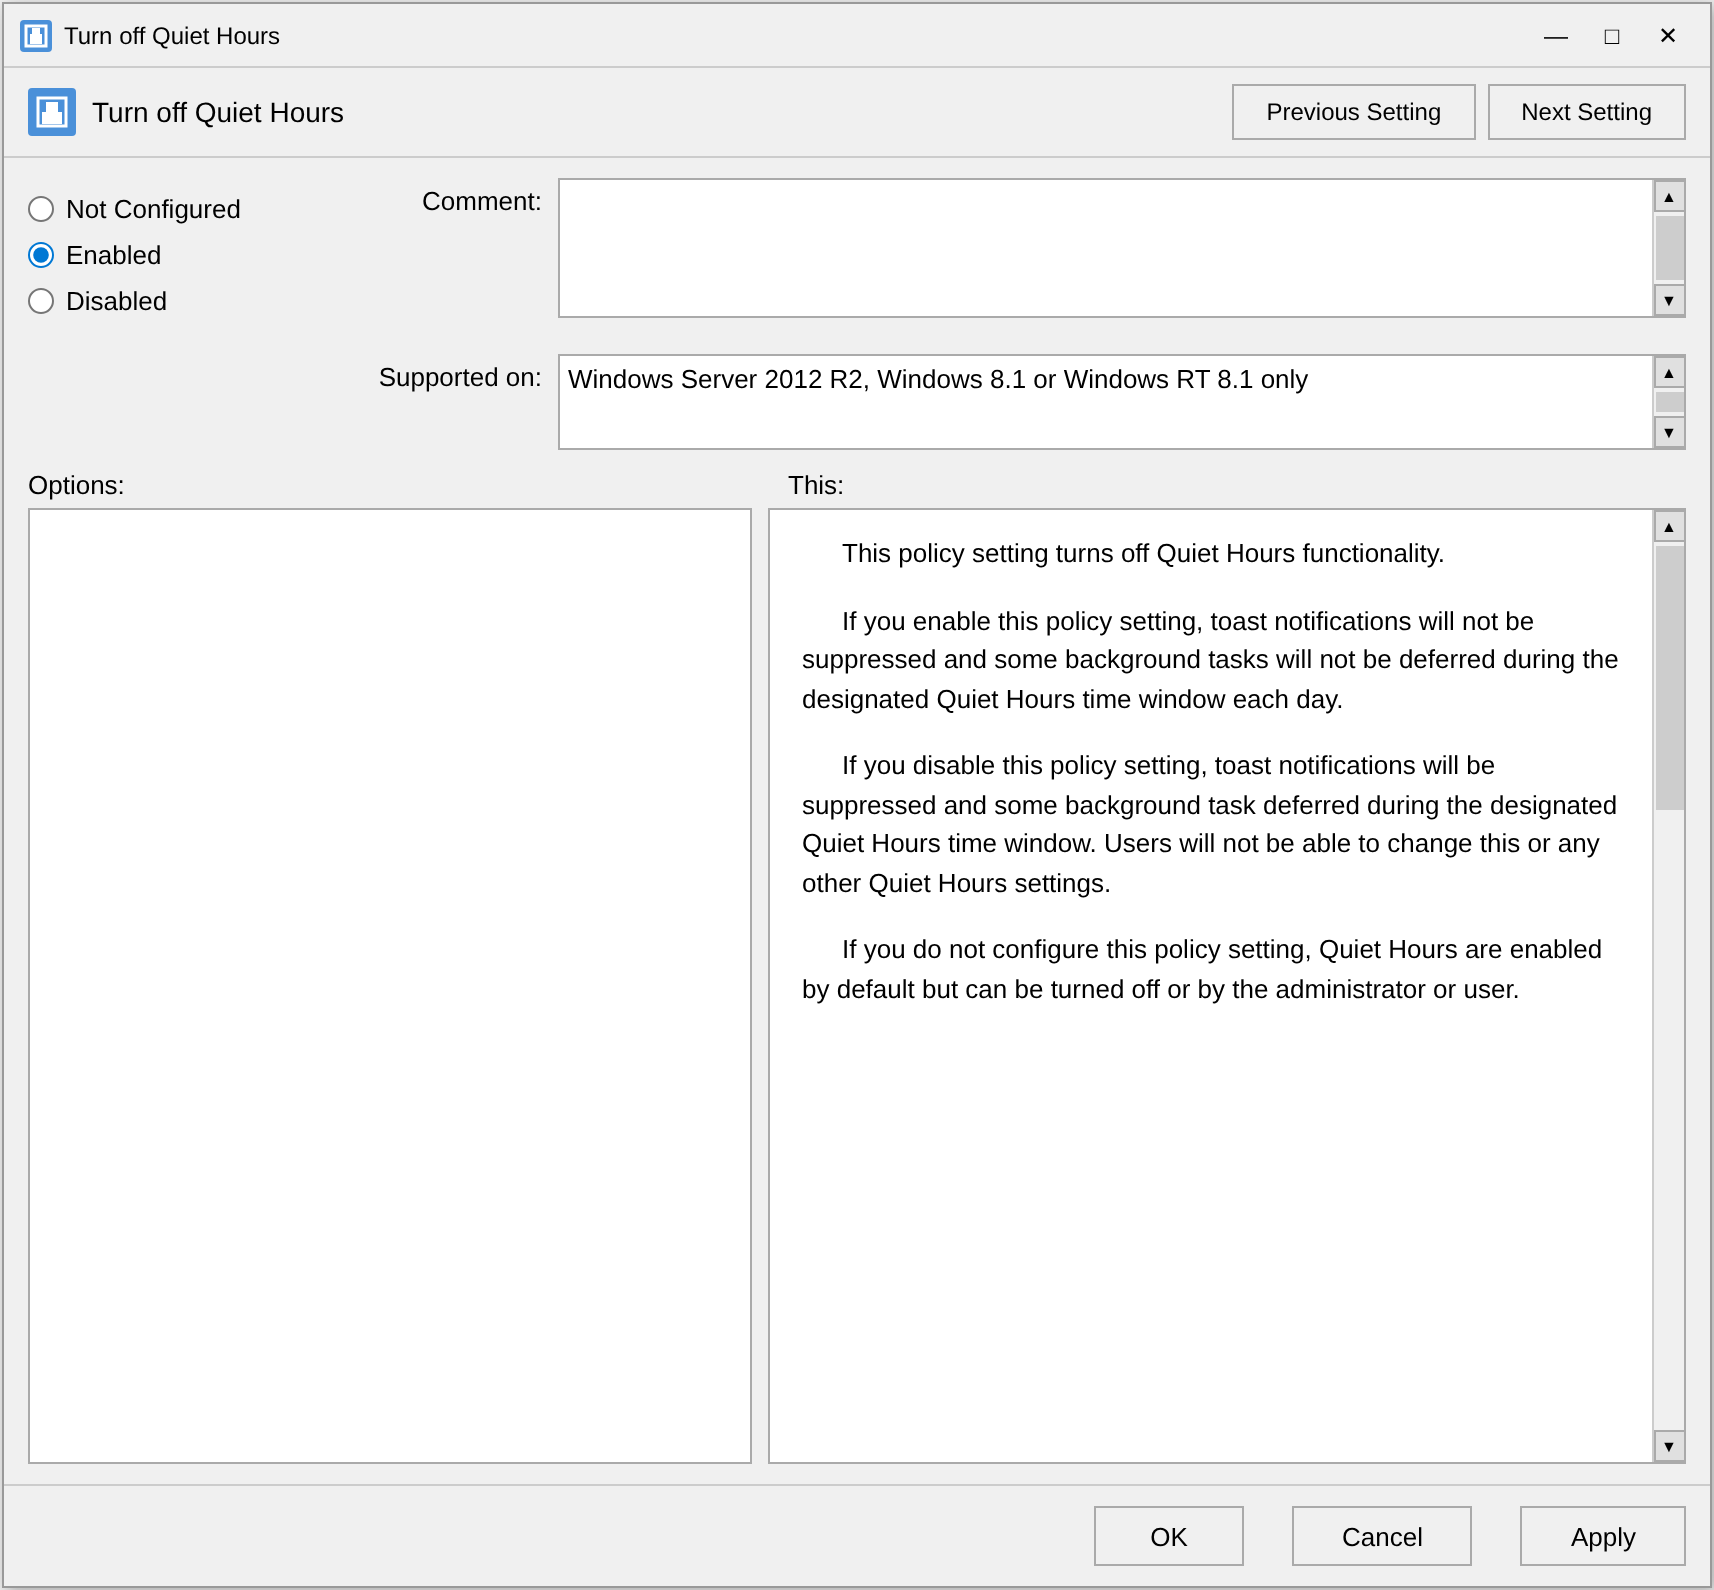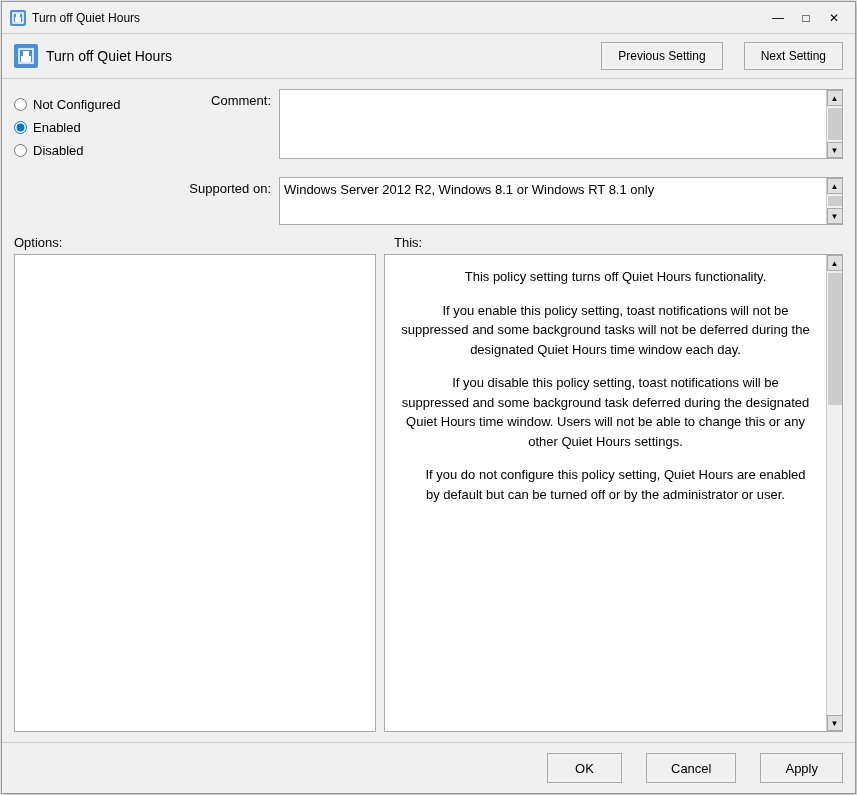--- a/index.html
+++ b/index.html
@@ -108,21 +108,20 @@
       gap: 6px;
     }
 
     .nav-btn {
       padding: 4px 16px;
       background: #f0f0f0;
       border: 1px solid #aaa;
       cursor: pointer;
       font-size: 12px;
       height: 28px;
-      margin-left: 15px;
     }
 
     
     .main-content {
       flex: 1;
       display: flex;
       flex-direction: column;
       padding: 10px 12px;
       overflow: hidden;
     }
@@ -304,21 +303,20 @@
       overflow: hidden;
     }
 
     .help-content {
       flex: 1;
       padding: 12px 16px;
       font-size: 13px;
       line-height: 1.5;
       overflow-y: auto;
       color: #000;
-      text-align: center;
     }
 
     .help-content p {
       margin-bottom: 14px;
       text-indent: 20px;
     }
 
     .help-scrollbar {
       width: 16px;
       background: #f0f0f0;

